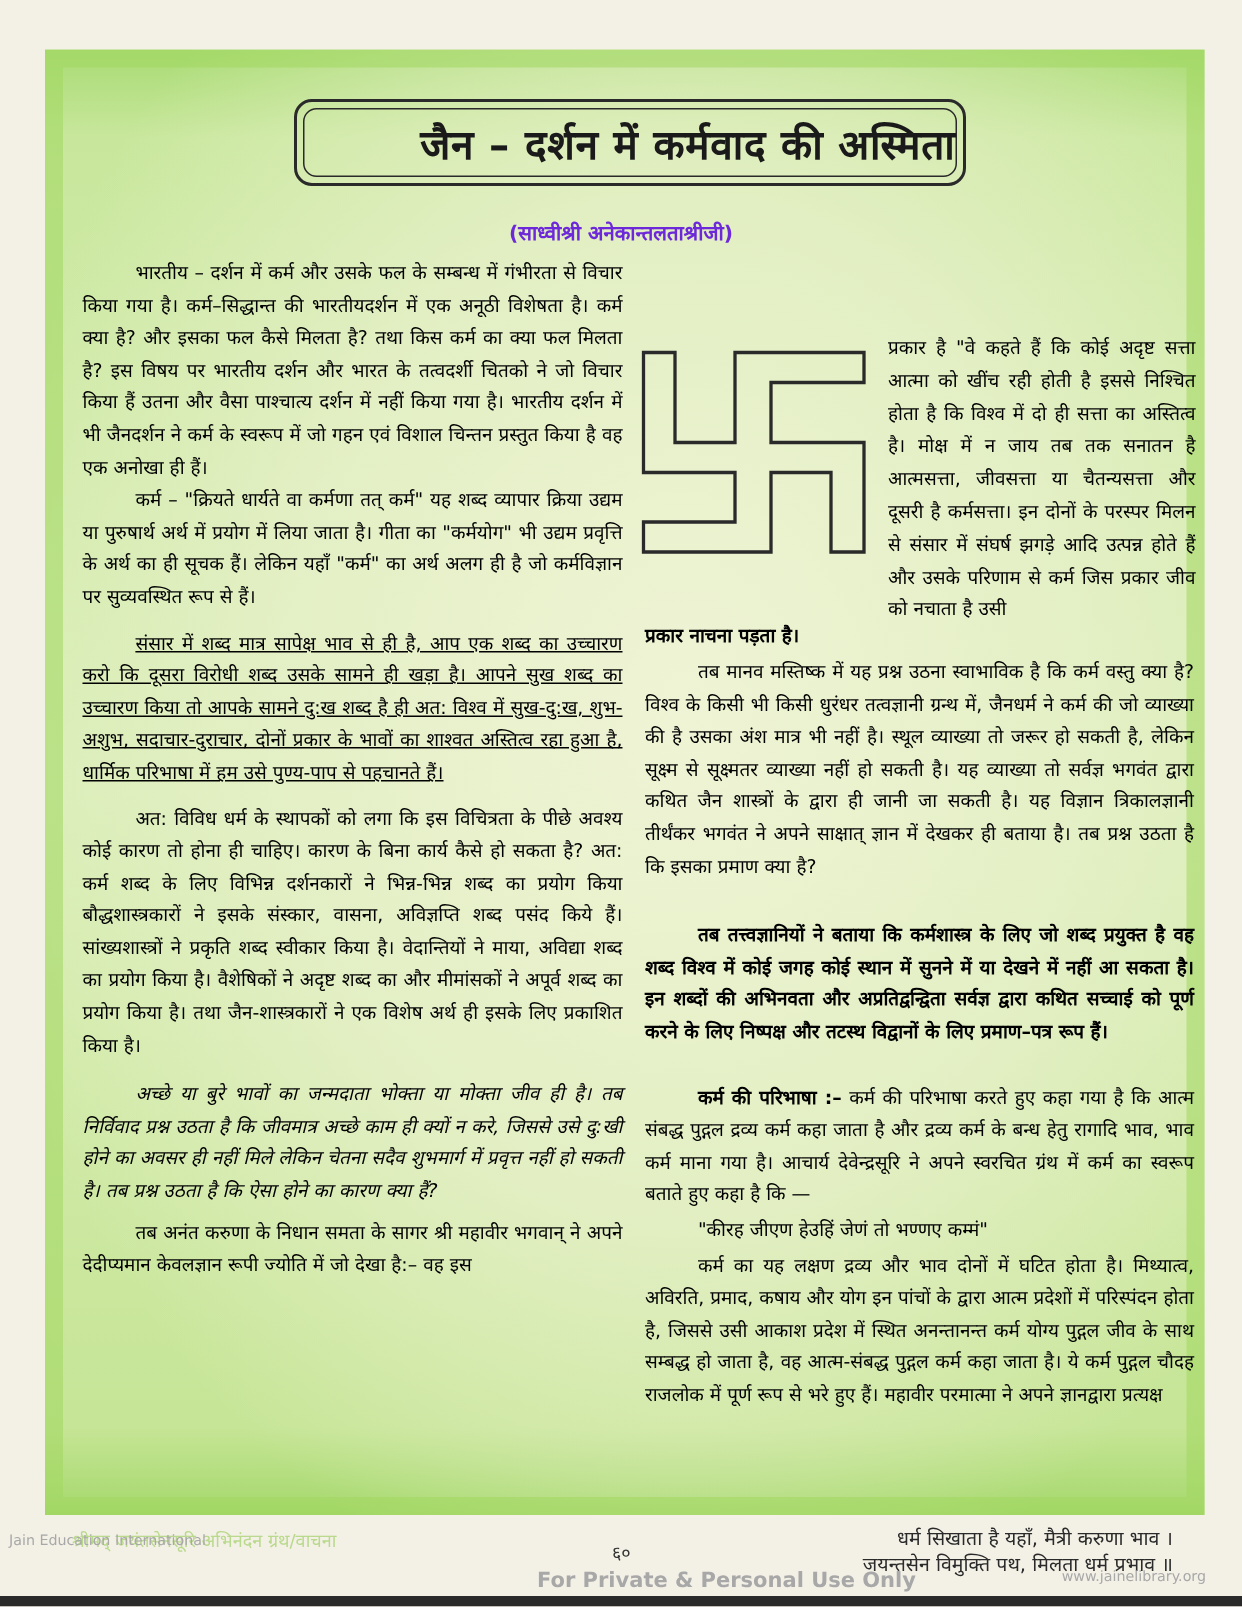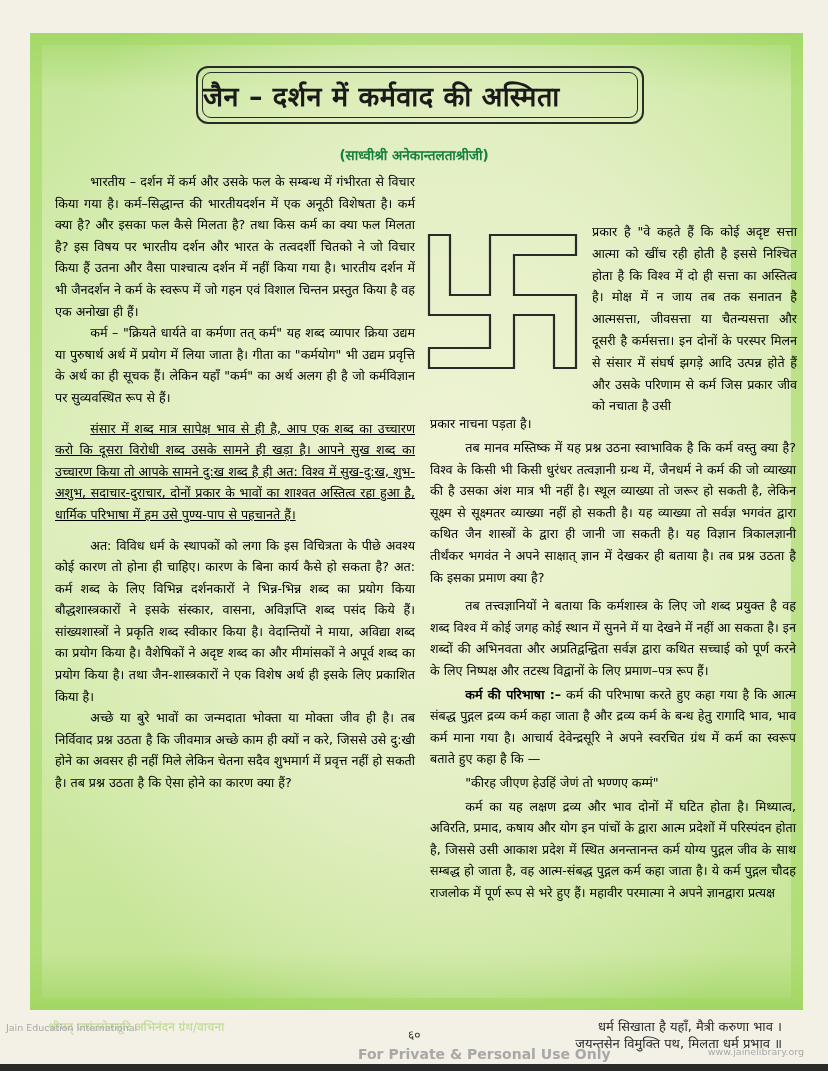--- a/index.html
+++ b/index.html
@@ -16,28 +16,28 @@
       linear-gradient(180deg, #a9db74 0%, #c8e79c 6%, #d9eeb6 50%, #c6e596 94%, #a5d86c 100%);
     box-shadow: inset 0 0 0 12px rgba(160,215,95,0.55);
   }
   .title-box {
     position:absolute; left:196px; top:66px; width:444px; height:54px;
     border:2px solid #2a2a2a; border-radius:12px;
   }
   .title-inner {
     position:absolute; left:4px; top:4px; right:4px; bottom:4px;
     border:1.5px solid #2a2a2a; border-radius:9px;
-    display:flex; align-items:center; justify-content:flex-start;
+    display:flex; align-items:center; justify-content:flex-end;
   }
   .title-text {
     font-size:27px; font-weight:bold; color:#1a1a1a; letter-spacing:0.5px;
   }
   .author {
     position:absolute; left:0; width:828px; top:146px; text-align:center;
-    font-size:13.5px; font-weight:bold; color:#15803d;
+    font-size:13.5px; font-weight:bold; color:#6d28d9;
   }
   .col {
     position:absolute; font-size:12.6px; line-height:21.6px; text-align:justify;
     color:#000000;
   }
   .col p { margin:0; text-indent:2.8em; }
   .col p.noindent { text-indent:0; }
   .col-left { left:55px; top:171px; width:360px; }
   .col-right-top { left:592px; top:221px; width:205px; line-height:21.8px; }
   .col-right { left:430px; top:437px; width:366px; }
@@ -77,39 +77,40 @@
   </div>
 </div>
 
 <div class="author">(साध्वीश्री अनेकान्तलताश्रीजी)</div>
 
 <div class="col col-left">
   <p>भारतीय – दर्शन में कर्म और उसके फल के सम्बन्ध में गंभीरता से विचार किया गया है। कर्म–सिद्धान्त की भारतीयदर्शन में एक अनूठी विशेषता है। कर्म क्या है? और इसका फल कैसे मिलता है? तथा किस कर्म का क्या फल मिलता है? इस विषय पर भारतीय दर्शन और भारत के तत्वदर्शी चितको ने जो विचार किया हैं उतना और वैसा पाश्चात्य दर्शन में नहीं किया गया है। भारतीय दर्शन में भी जैनदर्शन ने कर्म के स्वरूप में जो गहन एवं विशाल चिन्तन प्रस्तुत किया है वह एक अनोखा ही हैं।</p>
   <p>कर्म – "क्रियते धार्यते वा कर्मणा तत् कर्म" यह शब्द व्यापार क्रिया उद्यम या पुरुषार्थ अर्थ में प्रयोग में लिया जाता है। गीता का "कर्मयोग" भी उद्यम प्रवृत्ति के अर्थ का ही सूचक हैं। लेकिन यहाँ "कर्म" का अर्थ अलग ही है जो कर्मविज्ञान पर सुव्यवस्थित रूप से हैं।</p>
   <p style="margin-top:9px;text-decoration:underline;">संसार में शब्द मात्र सापेक्ष भाव से ही है, आप एक शब्द का उच्चारण करो कि दूसरा विरोधी शब्द उसके सामने ही खड़ा है। आपने सुख शब्द का उच्चारण किया तो आपके सामने दु:ख शब्द है ही अत: विश्व में सुख-दु:ख, शुभ-अशुभ, सदाचार-दुराचार, दोनों प्रकार के भावों का शाश्वत अस्तित्व रहा हुआ है, धार्मिक परिभाषा में हम उसे पुण्य-पाप से पहचानते हैं।</p>
   <p style="margin-top:9px;">अत: विविध धर्म के स्थापकों को लगा कि इस विचित्रता के पीछे अवश्य कोई कारण तो होना ही चाहिए। कारण के बिना कार्य कैसे हो सकता है? अत: कर्म शब्द के लिए विभिन्न दर्शनकारों ने भिन्न-भिन्न शब्द का प्रयोग किया बौद्धशास्त्रकारों ने इसके संस्कार, वासना, अविज्ञप्ति शब्द पसंद किये हैं। सांख्यशास्त्रों ने प्रकृति शब्द स्वीकार किया है। वेदान्तियों ने माया, अविद्या शब्द का प्रयोग किया है। वैशेषिकों ने अदृष्ट शब्द का और मीमांसकों ने अपूर्व शब्द का प्रयोग किया है। तथा जैन-शास्त्रकारों ने एक विशेष अर्थ ही इसके लिए प्रकाशित किया है।</p>
-  <p style="margin-top:0;">अच्छे या बुरे भावों का जन्मदाता भोक्ता या मोक्ता जीव ही है। तब निर्विवाद प्रश्न उठता है कि जीवमात्र अच्छे काम ही क्यों न करे, जिससे उसे दु:खी होने का अवसर ही नहीं मिले लेकिन चेतना सदैव शुभमार्ग में प्रवृत्त नहीं हो सकती है। तब प्रश्न उठता है कि ऐसा होने का कारण क्या हैं?</p>
+  <p style="margin-top:11px;font-style:italic;">अच्छे या बुरे भावों का जन्मदाता भोक्ता या मोक्ता जीव ही है। तब निर्विवाद प्रश्न उठता है कि जीवमात्र अच्छे काम ही क्यों न करे, जिससे उसे दु:खी होने का अवसर ही नहीं मिले लेकिन चेतना सदैव शुभमार्ग में प्रवृत्त नहीं हो सकती है। तब प्रश्न उठता है कि ऐसा होने का कारण क्या हैं?</p>
+  <p style="margin-top:6px;">तब अनंत करुणा के निधान समता के सागर श्री महावीर भगवान् ने अपने देदीप्यमान केवलज्ञान रूपी ज्योति में जो देखा है:– वह इस</p>
 </div>
 
 <svg class="swastika" viewBox="0 0 151 145">
   <path d="M2,8 L23,8 L23,68 L63,68 L63,8 L149,8 L149,28 L87,28 L87,68 L149,68 L149,141 L127,141 L127,88 L87,88 L87,141 L2,141 L2,121 L63,121 L63,88 L2,88 Z" fill="none" stroke="#2a2a2a" stroke-width="2.2" stroke-linejoin="miter"></path>
 </svg>
 
 <div class="col col-right-top">
   <p class="noindent">प्रकार है "वे कहते हैं कि कोई अदृष्ट सत्ता आत्मा को खींच रही होती है इससे निश्चित होता है कि विश्व में दो ही सत्ता का अस्तित्व है। मोक्ष में न जाय तब तक सनातन है आत्मसत्ता, जीवसत्ता या चैतन्यसत्ता और दूसरी है कर्मसत्ता। इन दोनों के परस्पर मिलन से संसार में संघर्ष झगड़े आदि उत्पन्न होते हैं और उसके परिणाम से कर्म जिस प्रकार जीव को नचाता है उसी</p>
 </div>
 
-<div class="col" style="left:430px; top:413px; width:366px;">
+<div class="col" style="left:430px; top:413px; width:366px;font-weight:bold;">
   <p class="noindent">प्रकार नाचना पड़ता है।</p>
 </div>
 
 <div class="col col-right">
   <p>तब मानव मस्तिष्क में यह प्रश्न उठना स्वाभाविक है कि कर्म वस्तु क्या है? विश्व के किसी भी किसी धुरंधर तत्वज्ञानी ग्रन्थ में, जैनधर्म ने कर्म की जो व्याख्या की है उसका अंश मात्र भी नहीं है। स्थूल व्याख्या तो जरूर हो सकती है, लेकिन सूक्ष्म से सूक्ष्मतर व्याख्या नहीं हो सकती है। यह व्याख्या तो सर्वज्ञ भगवंत द्वारा कथित जैन शास्त्रों के द्वारा ही जानी जा सकती है। यह विज्ञान त्रिकालज्ञानी तीर्थंकर भगवंत ने अपने साक्षात् ज्ञान में देखकर ही बताया है। तब प्रश्न उठता है कि इसका प्रमाण क्या है?</p>
-  <p style="margin-top:7px;">तब तत्त्वज्ञानियों ने बताया कि कर्मशास्त्र के लिए जो शब्द प्रयुक्त है वह शब्द विश्व में कोई जगह कोई स्थान में सुनने में या देखने में नहीं आ सकता है। इन शब्दों की अभिनवता और अप्रतिद्वन्द्विता सर्वज्ञ द्वारा कथित सच्चाई को पूर्ण करने के लिए निष्पक्ष और तटस्थ विद्वानों के लिए प्रमाण–पत्र रूप हैं।</p>
-  <p style="margin-top:2px;">
+  <p style="margin-top:24px;font-weight:bold;">तब तत्त्वज्ञानियों ने बताया कि कर्मशास्त्र के लिए जो शब्द प्रयुक्त है वह शब्द विश्व में कोई जगह कोई स्थान में सुनने में या देखने में नहीं आ सकता है। इन शब्दों की अभिनवता और अप्रतिद्वन्द्विता सर्वज्ञ द्वारा कथित सच्चाई को पूर्ण करने के लिए निष्पक्ष और तटस्थ विद्वानों के लिए प्रमाण–पत्र रूप हैं।</p>
+  <p style="margin-top:22px;">
     <span class="bold">कर्म की परिभाषा :–</span><span> कर्म की परिभाषा करते हुए कहा गया है कि आत्म संबद्ध पुद्गल द्रव्य कर्म कहा जाता है और द्रव्य कर्म के बन्ध हेतु रागादि भाव, भाव कर्म माना गया है। आचार्य देवेन्द्रसूरि ने अपने स्वरचित ग्रंथ में कर्म का स्वरूप बताते हुए कहा है कि —</span>
   </p>
   <p class="quote" style="margin-top:2px;">"कीरह जीएण हेउहिं जेणं तो भण्णए कम्मं"</p>
   <p style="margin-top:2px;">कर्म का यह लक्षण द्रव्य और भाव दोनों में घटित होता है। मिथ्यात्व, अविरति, प्रमाद, कषाय और योग इन पांचों के द्वारा आत्म प्रदेशों में परिस्पंदन होता है, जिससे उसी आकाश प्रदेश में स्थित अनन्तानन्त कर्म योग्य पुद्गल जीव के साथ सम्बद्ध हो जाता है, वह आत्म-संबद्ध पुद्गल कर्म कहा जाता है। ये कर्म पुद्गल चौदह राजलोक में पूर्ण रूप से भरे हुए हैं। महावीर परमात्मा ने अपने ज्ञानद्वारा प्रत्यक्ष</p>
 </div>
 
 <div class="footer-left">श्रीमद् जयंतसेनसूरि अभिनंदन ग्रंथ/वाचना</div>
 <div class="page-num">६०</div>
 <div class="footer-verse">
   <div>धर्म सिखाता है यहाँ, मैत्री करुणा भाव ।</div>

